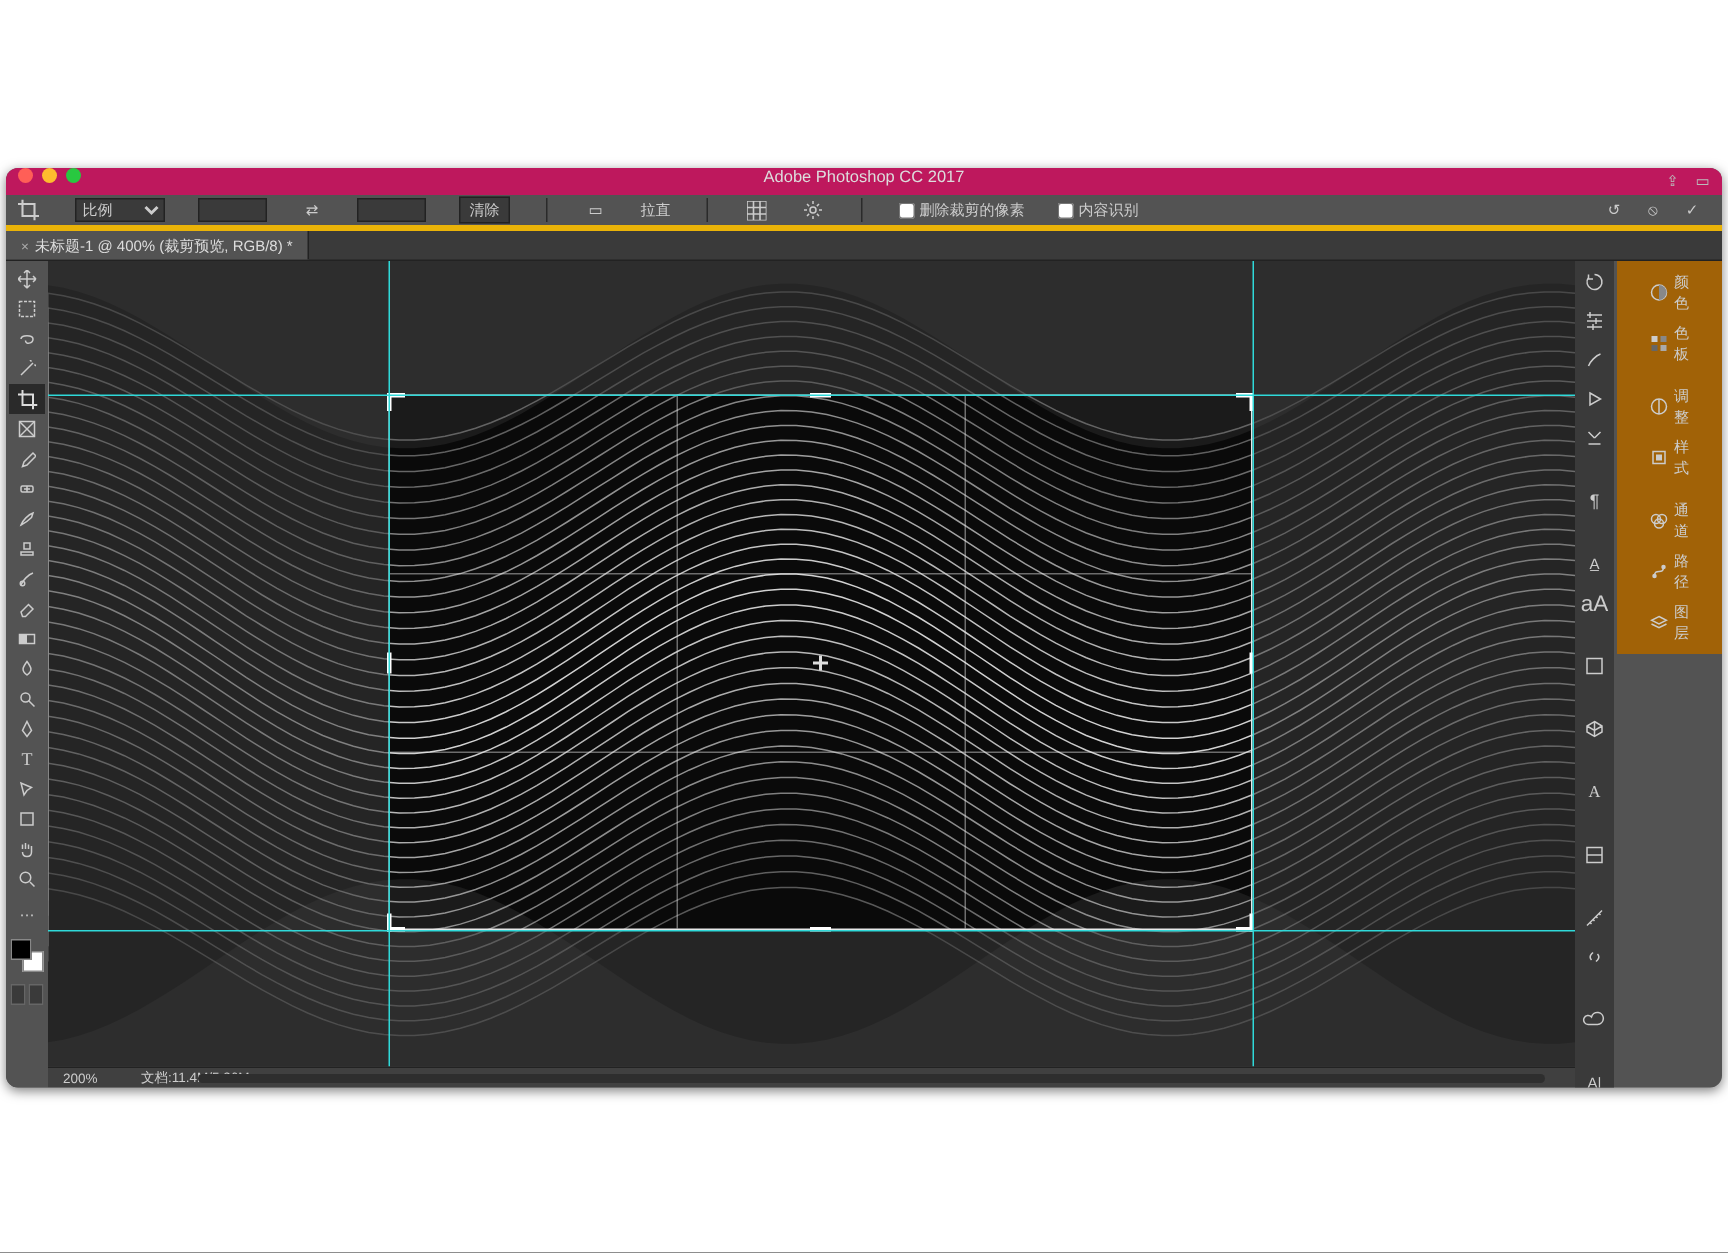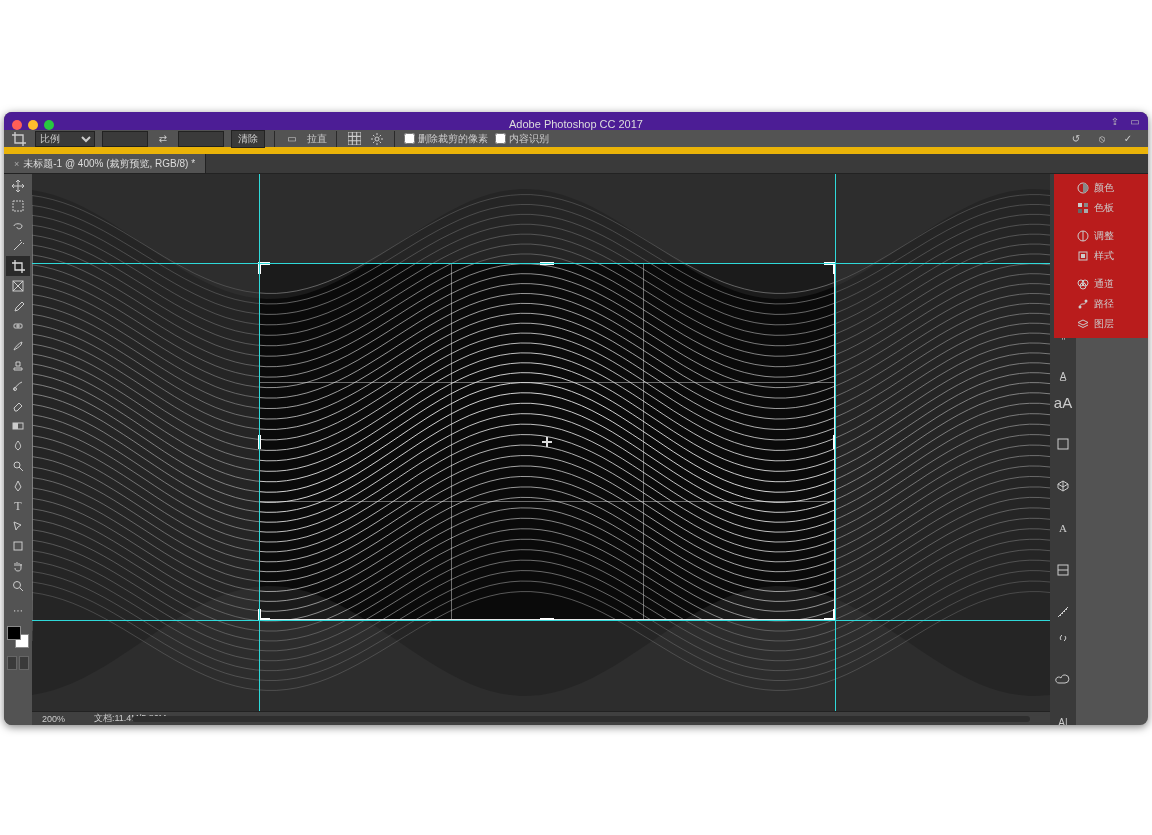--- a/index.html
+++ b/index.html
@@ -3,27 +3,27 @@
 <meta charset="utf-8">
 <style>
   * { box-sizing: border-box; margin: 0; padding: 0; font-family: -apple-system, "Helvetica Neue", Arial, sans-serif; }
   body { background: #fff; width: 1152px; height: 835px; overflow: hidden; }
   .window {
     position: absolute; left: 4px; top: 112px; width: 1144px; height: 613px;
     background: #535353; border-radius: 8px; overflow: hidden;
     box-shadow: 0 2px 8px rgba(0,0,0,0.5);
   }
   
-  .titlebar { height: 18px; background: #4c1d95; display: flex; align-items: flex-end; padding: 0 8px; position: relative; }
+  .titlebar { height: 18px; background: #be185d; display: flex; align-items: flex-start; padding: 0 8px; position: relative; }
   .traffic { display: flex; gap: 6px; }
   .traffic span { width: 10px; height: 10px; border-radius: 50%; }
   .tl-close { background: #ff5f57; } .tl-min { background: #febc2e; } .tl-max { background: #28c840; }
   .titlebar-title { position: absolute; left: 0; right: 0; text-align: center; font-size: 11px; color: #ddd; }
   
-  .options { height: 24px; background: #535353; border-bottom: 7px solid #eab308; display: flex; align-items: center; padding: 0 6px; gap: 7px; font-size: 10px; color: #ccc; }
+  .options { height: 24px; background: #535353; border-bottom: 4px solid #eab308; display: flex; align-items: center; padding: 0 6px; gap: 22px; font-size: 10px; color: #ccc; }
   .options .tool-ico { width: 18px; height: 18px; display:flex; align-items:center; justify-content:center; }
   .options select, .options input[type=text] {
     background: #3a3a3a; color: #ccc; border: 1px solid #222; font-size: 10px; height: 16px;
   }
   .options select { width: 60px; }
   .options input[type=text] { width: 46px; }
   .options .sep { width:1px; height:16px; background:#2a2a2a; margin: 0 2px;}
   .options .ico { width:16px; height:16px; display:inline-flex; align-items:center; justify-content:center; color:#ccc; }
   .options label { display:flex; align-items:center; gap:3px; }
   .options input[type=checkbox]{ width:11px; height:11px; accent-color:#888;}
@@ -41,21 +41,21 @@
   .toolbox .tbtn.active { background:#2a2a2a; }
   .toolbox .swatch { margin-top:6px; width:22px; height:22px; position:relative;}
   .toolbox .swatch .fg { position:absolute; left:0; top:0; width:14px; height:14px; background:#000; border:1px solid #888;}
   .toolbox .swatch .bg { position:absolute; right:0; bottom:0; width:14px; height:14px; background:#fff; border:1px solid #888;}
   .toolbox .mode { margin-top:8px; width:22px; display:flex; gap:2px;}
   .toolbox .mode span{ flex:1; height:14px; border:1px solid #666; background:#3a3a3a;}
   
   .ribbon1 { position:absolute; right:72px; top:62px; width:26px; background:#3a3a3a; display:flex; flex-direction:column; align-items:center; padding:4px 0; gap:6px; z-index:5;}
   .ribbon1 .rbtn { width:20px; height:20px; display:flex; align-items:center; justify-content:center; color:#ccc;}
   .ribbon1 .gap { height:10px; }
-  .paneltabs { position:absolute; right:0; top:62px; width:94px; background:#b91c1c; display:flex; flex-direction:column; padding:4px 16px; z-index:5;}
+  .paneltabs { position:absolute; right:0; top:62px; width:70px; background:#a16207; display:flex; flex-direction:column; padding:4px 16px; z-index:5;}
   .paneltabs .ptab { display:flex; align-items:center; gap:4px; padding:3px 6px; font-size:10px; color:#ccc;}
   .paneltabs .ptab .pico{ width:14px; height:14px; display:inline-flex; align-items:center; justify-content:center;}
   .paneltabs .divider { height:8px; }
   
   .statusbar { position:absolute; left:28px; right:98px; bottom:0; height:14px; background:#404040; border-top:1px solid #222; display:flex; align-items:center; font-size:9px; color:#ccc; gap:12px; padding:0 10px;}
   .statusbar .zoom { width:40px; text-align:left;}
   
   .hscroll { position:absolute; left:100px; right:20px; bottom:1px; height:10px; display:flex; align-items:center;}
   .hscroll .track{ flex:1; height:6px; background:#2e2e2e; border-radius:3px;}
   

